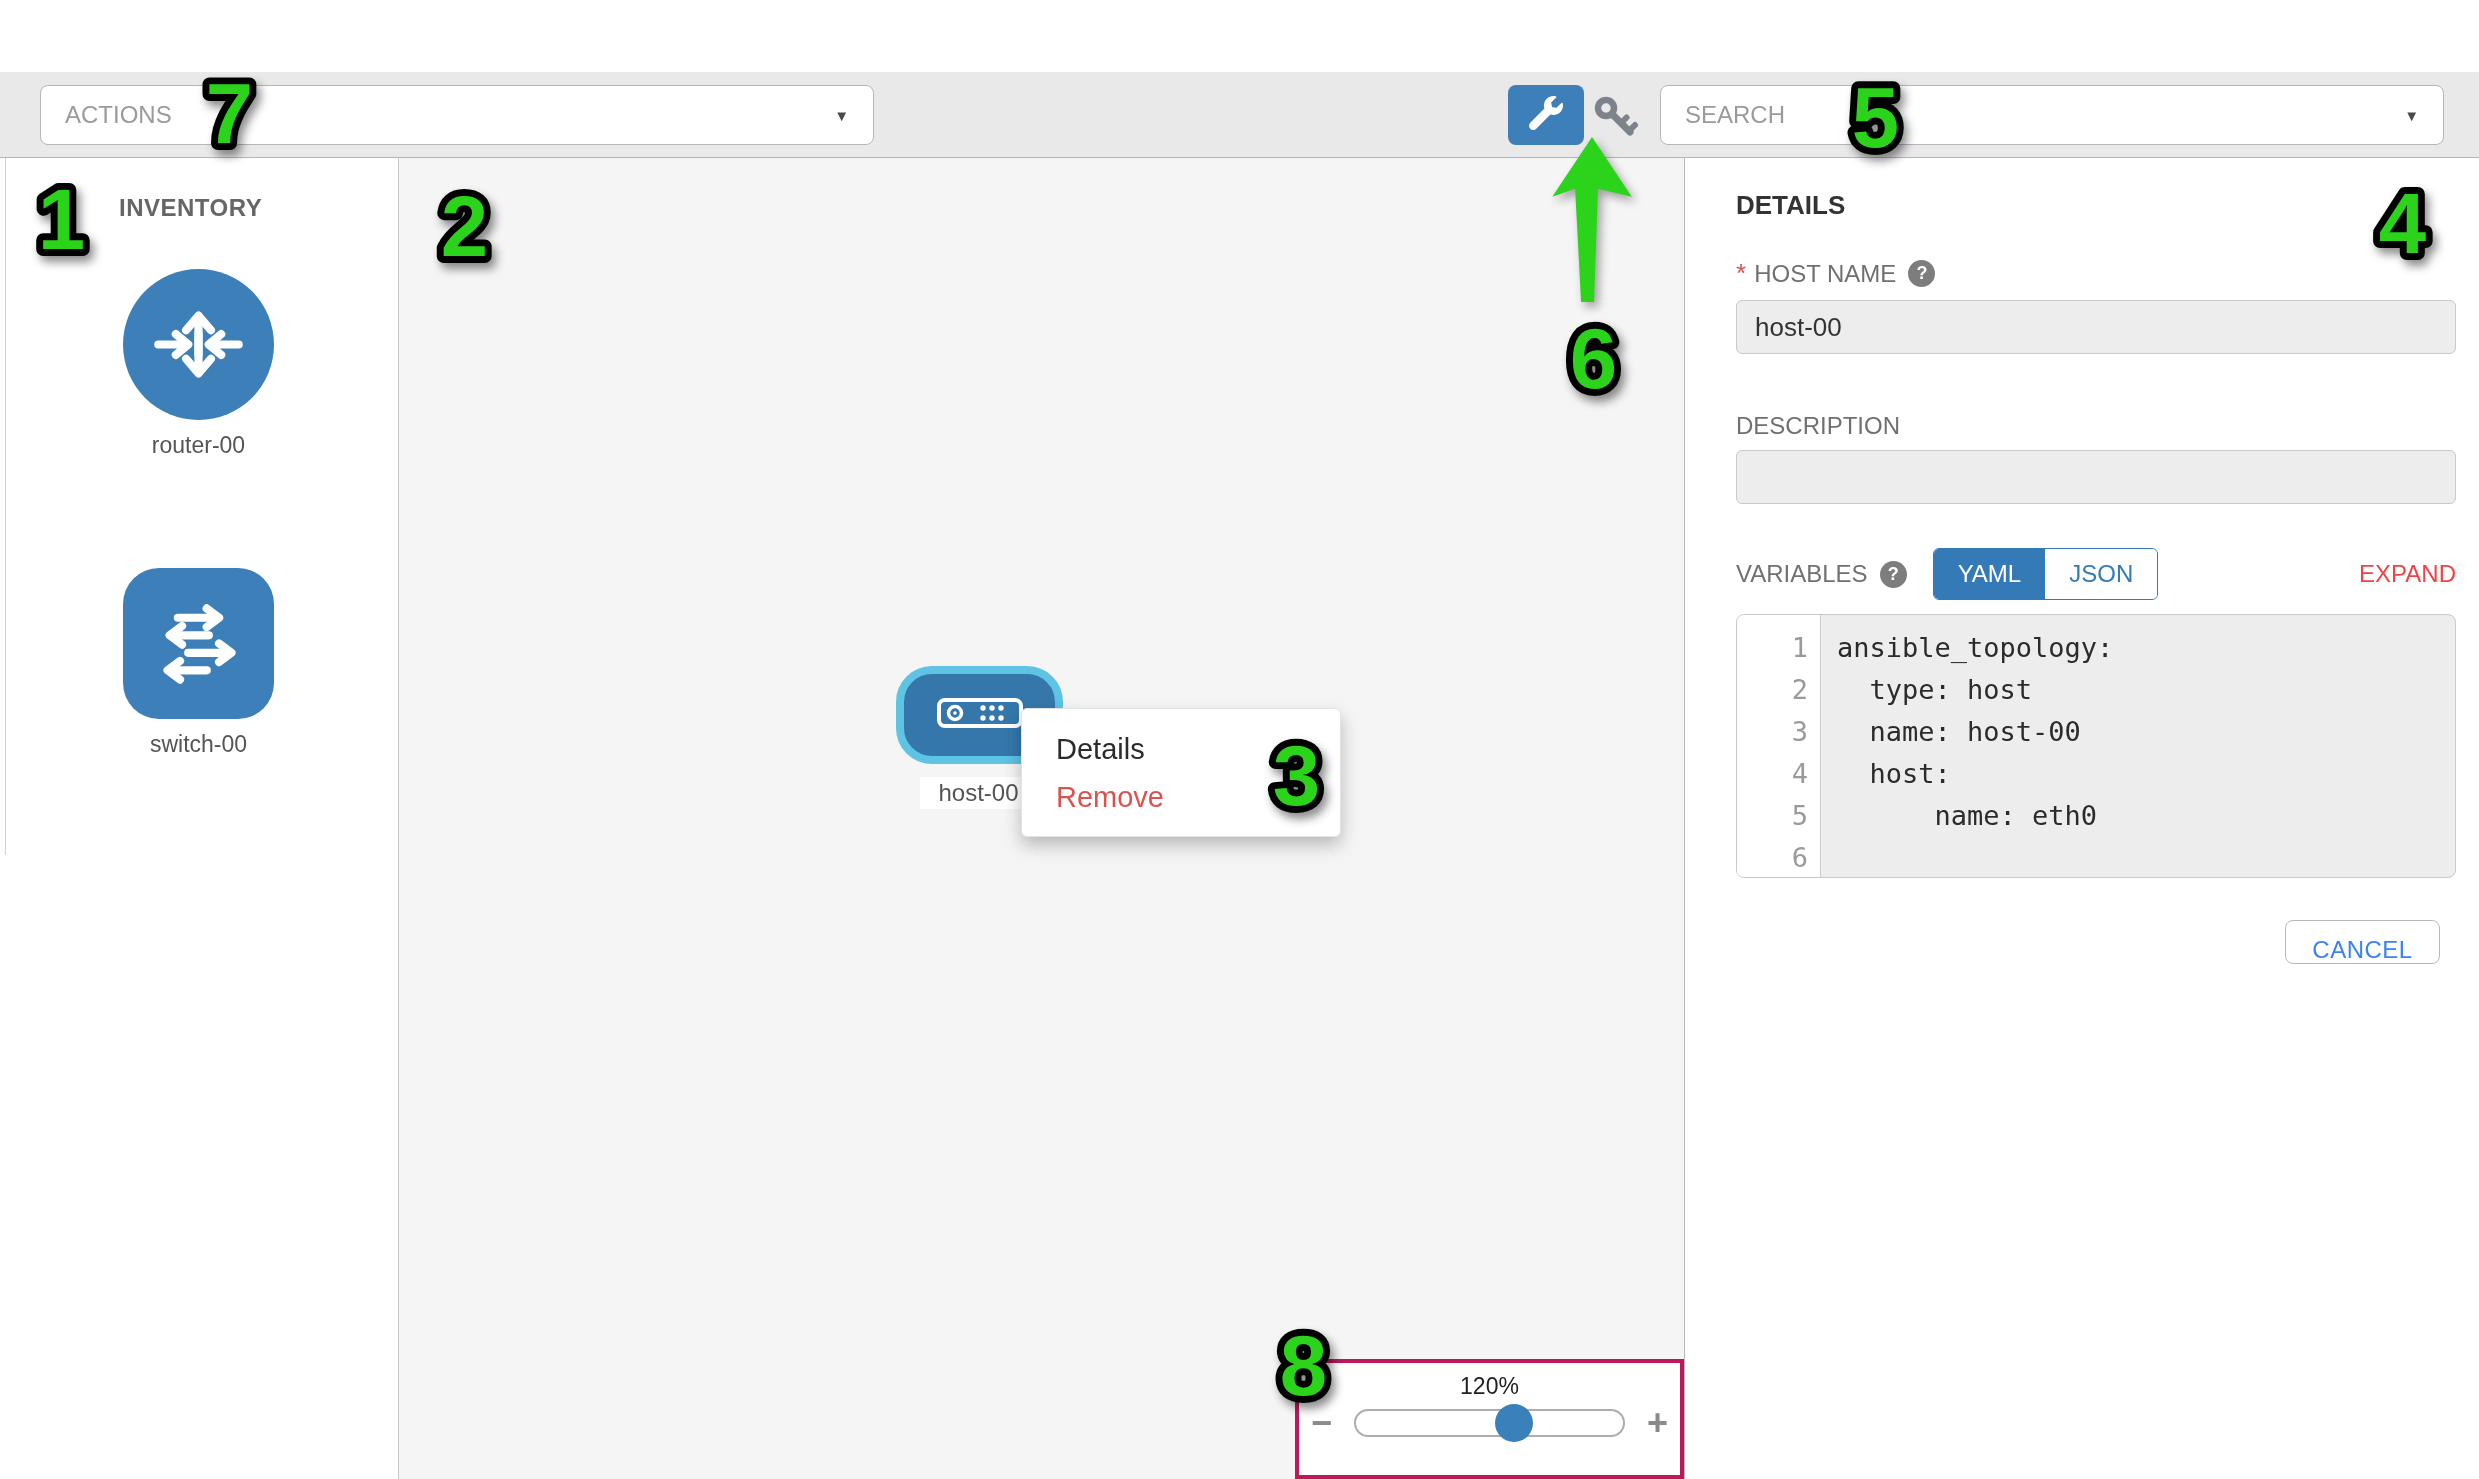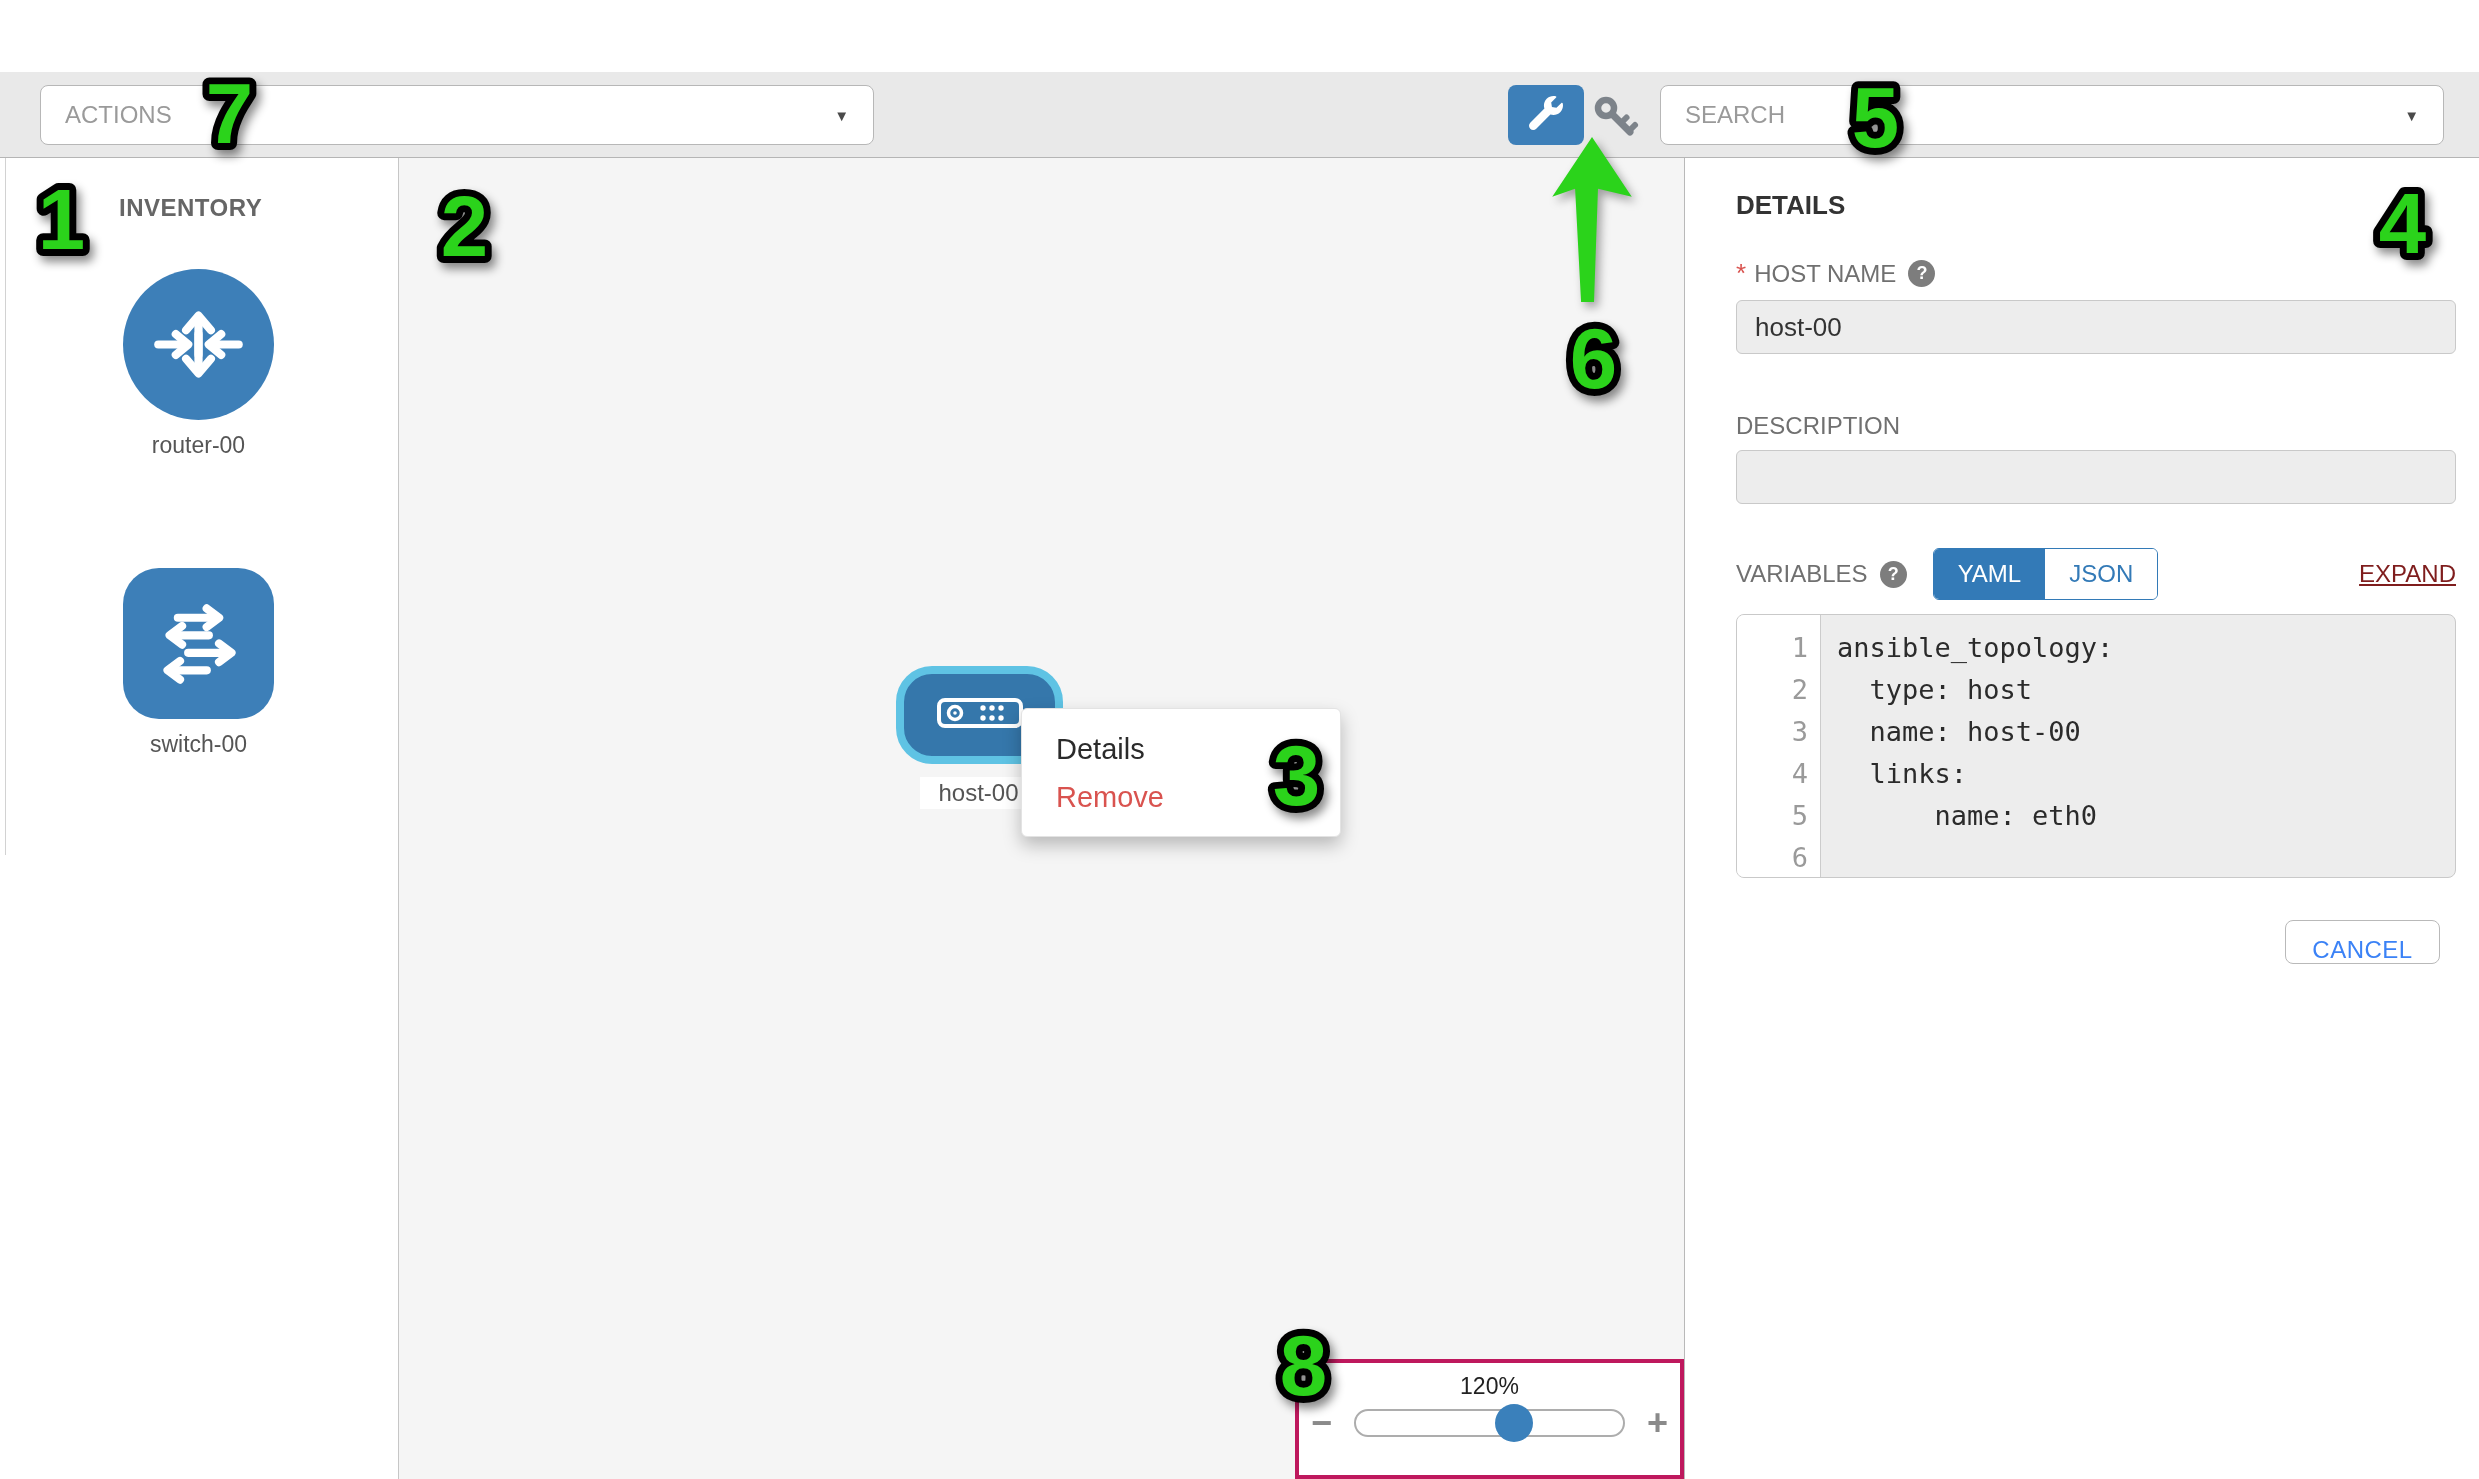--- a/index.html
+++ b/index.html
@@ -78,21 +78,21 @@
            font-size:18px; font-weight:bold; text-align:center; line-height:27px; margin-left:12px; }
   .tb-input { position:absolute; left:50px; width:720px; height:54px; background:#ededed;
               border:1px solid #c9c9c9; border-radius:6px; font-size:26px; color:#333; padding:0 18px;
               font-family:"Liberation Sans", sans-serif; }
   .vars-row { position:absolute; left:50px; top:388px; width:720px; height:56px; display:flex; align-items:center; }
   .vars-label { font-size:24px; color:#707070; display:flex; align-items:center; }
   .toggle-group { display:flex; margin-left:26px; border:1px solid #337ab7; border-radius:6px; overflow:hidden; }
   .tg-btn { font-size:24px; padding:11px 24px; cursor:pointer; }
   .tg-btn.on { background:#337ab7; color:#fff; }
   .tg-btn.off { background:#fff; color:#337ab7; }
-  .expand-link { margin-left:auto; font-size:24px; color:#7f1d1d; cursor:pointer;text-decoration:underline; }
+  .expand-link { margin-left:auto; font-size:24px; color:#ef4444; cursor:pointer; }
 
   .code-box { position:absolute; left:50px; top:456px; width:720px; height:264px; border:1px solid #c9c9c9;
               border-radius:8px; overflow:hidden; display:flex; background:#ededed; }
   .code-gutter { width:84px; background:#fff; border-right:1px solid #ccc; padding-top:12px; text-align:right; }
   .code-gutter div { font-family:"DejaVu Sans Mono", monospace; font-size:27px; line-height:42px;
                      color:#9a9a9a; padding-right:12px; }
   .code-area { flex:1; padding:12px 0 0 16px; }
   .code-area div { font-family:"DejaVu Sans Mono", monospace; font-size:27px; line-height:42px;
                    color:#2b2b2b; white-space:pre; }
   .cancel-btn { position:absolute; left:599px; top:762px; width:155px; height:44px; background:#fff;
@@ -257,21 +257,21 @@
         <div>3</div>
         <div>4</div>
         <div>5</div>
         <div>6</div>
 
       </div>
       <div class="code-area">
         <div>ansible_topology:</div>
         <div>  type: host</div>
         <div>  name: host-00</div>
-        <div>  links:</div>
+        <div>  host:</div>
         <div>      name: eth0</div>
 
       </div>
     </div>
 
     <div class="cancel-btn">CANCEL</div>
   </div>
 
   <svg class="arrow-svg" width="100" height="179" viewBox="0 0 100 180">
     <polygon fill="#2bd31b" points="48,2 8,62 31,54 37,168 50,168 54,54 88,62"></polygon>

